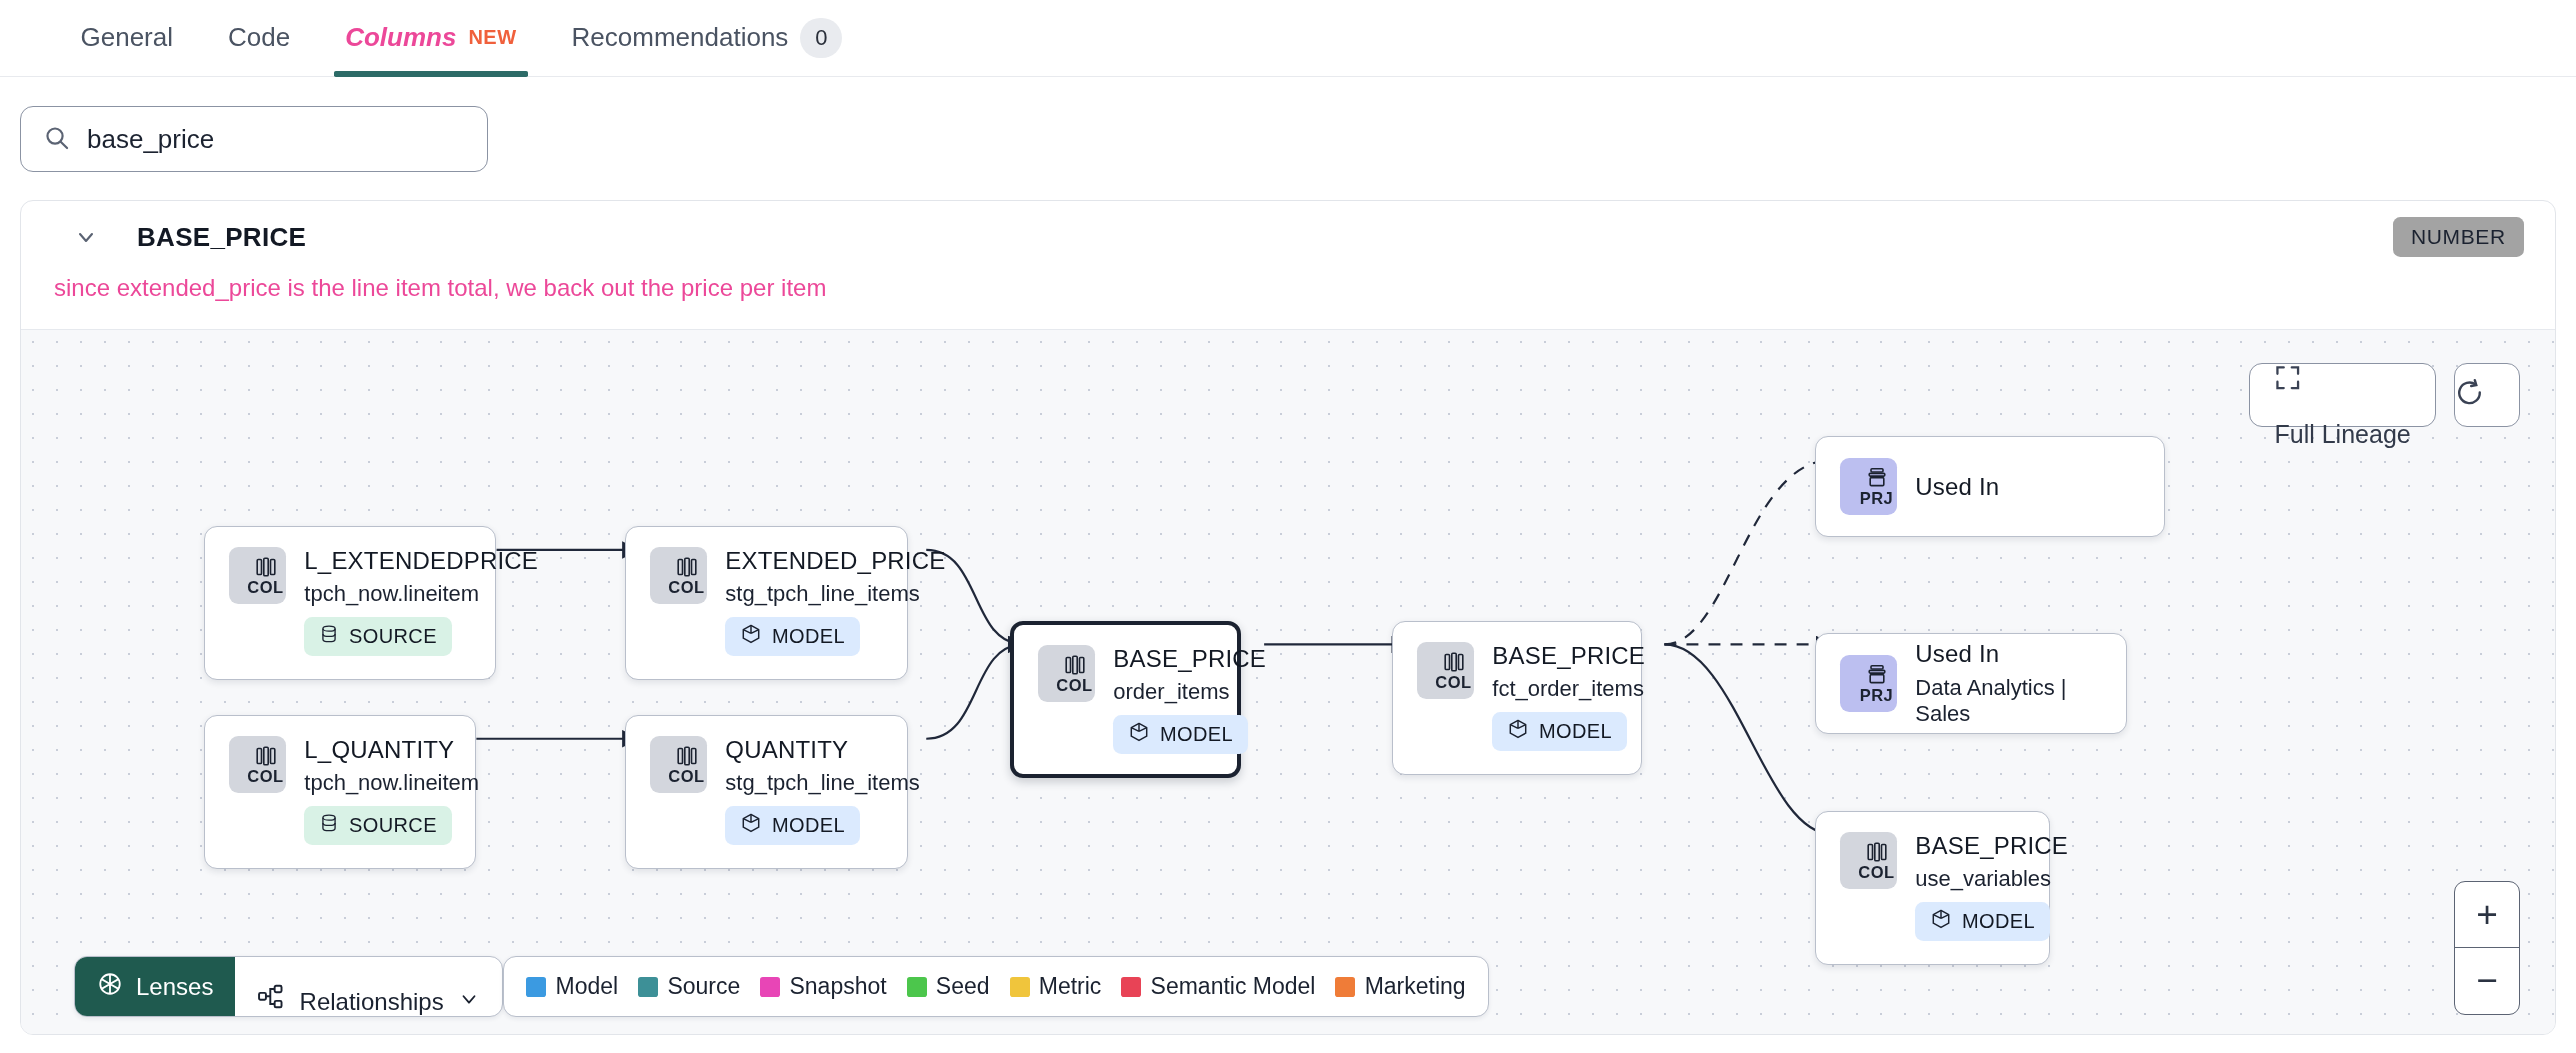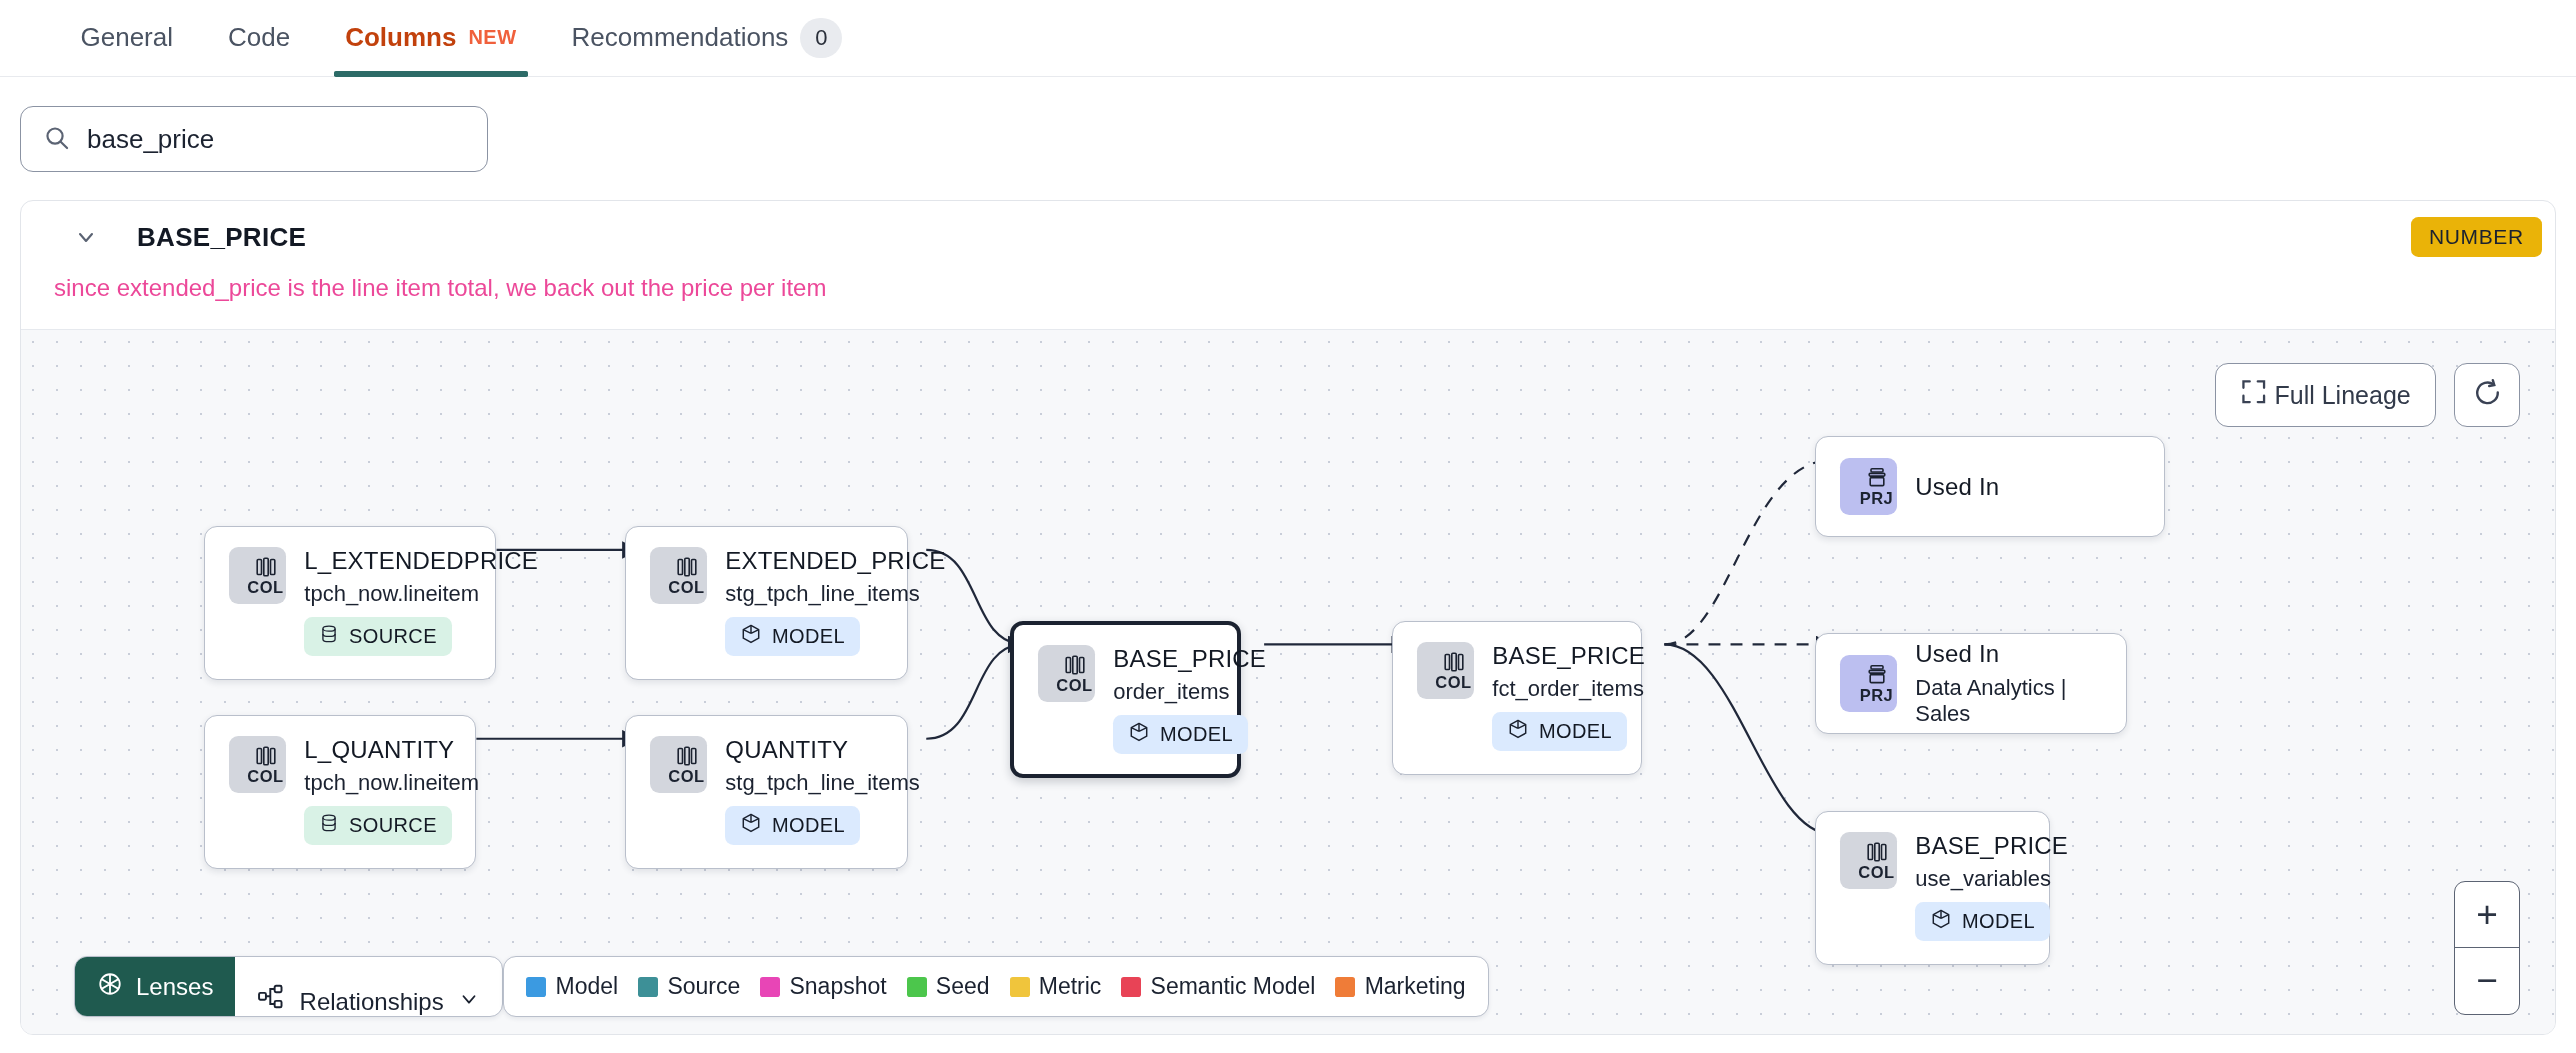--- a/index.html
+++ b/index.html
@@ -25,21 +25,21 @@
     gap: 12px;
     height: 75px;
     padding: 0 27.5px;
     font-size: 26px;
     color: #4a5362;
     cursor: pointer;
     position: relative;
     white-space: nowrap;
   }
   .tab-label { line-height: 75px; }
-  .tab.active .tab-label { color: #c2410c; font-weight: bold; }
+  .tab.active .tab-label { color: #ec4899; font-weight: bold; font-style: italic; }
   .tab.active::after {
     content: "";
     position: absolute;
     left: 16.5px; right: 16.5px; bottom: -1.8px;
     height: 5.5px;
     background: #2c6b67;
     border-radius: 1.8px;
   }
   .new-badge {
     font-size: 20px;
@@ -100,22 +100,22 @@
   .chevron { cursor: pointer; display:flex; align-items:center; }
   .col-title {
     font-size: 26px;
     font-weight: bold;
     color: #131924;
     margin-left: 39px;
     letter-spacing: 0.3px;
   }
   .type-badge {
     position: absolute;
-    right: 13px;
-    background: #eab308;
+    right: 31px;
+    background: #a3a3a3;
     color: #1b2230;
     font-size: 21px;
     padding: 8.3px 18.3px;
     border-radius: 7.3px;
     letter-spacing: 0.6px;
   }
   .col-desc {
     font-size: 24px;
     color: #ec4899;
     padding: 0 31px 27.5px 33px;
@@ -186,26 +186,26 @@
     position: absolute;
     top: 33px; right: 35px;
     display: flex; gap: 18.3px;
   }
   .btn-outline {
     background: #fff;
     border: 1.8px solid #8b93a3;
     border-radius: 13px;
     height: 64px;
     display: flex;
-    align-items: center;
-    gap: 7px;
+    gap: 22px;
     padding: 0 24px;
     font-size: 25px;
     color: #323a4a;
     cursor: pointer;
+    flex-direction: column;
   }
   .btn-square {
     width: 66px; height: 64px;
     justify-content: center;
     padding: 0;
   }
 
   .zoom-controls {
     position: absolute;
     right: 35px; bottom: 39px;

